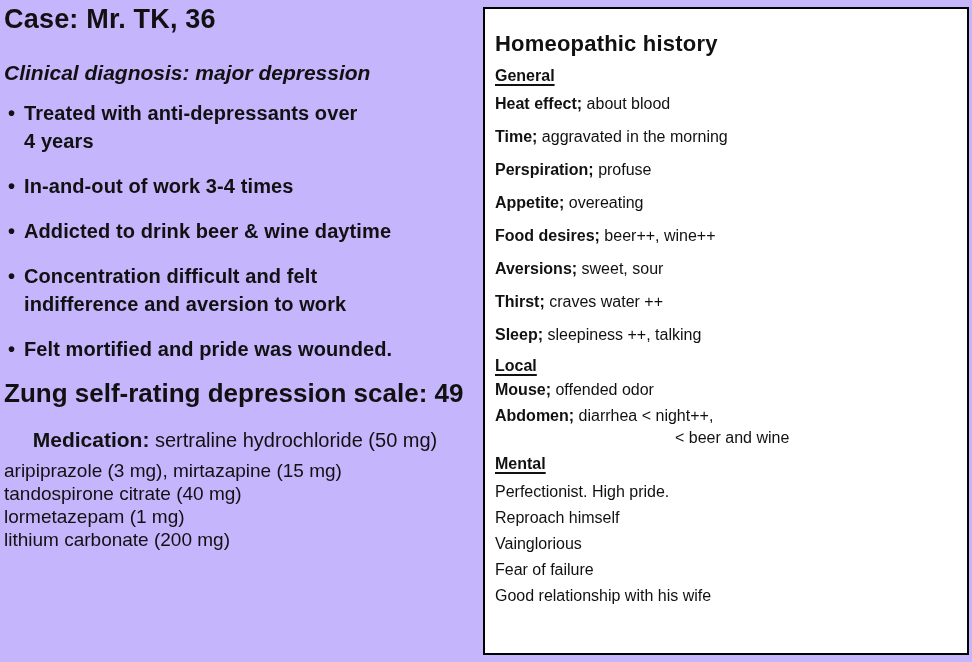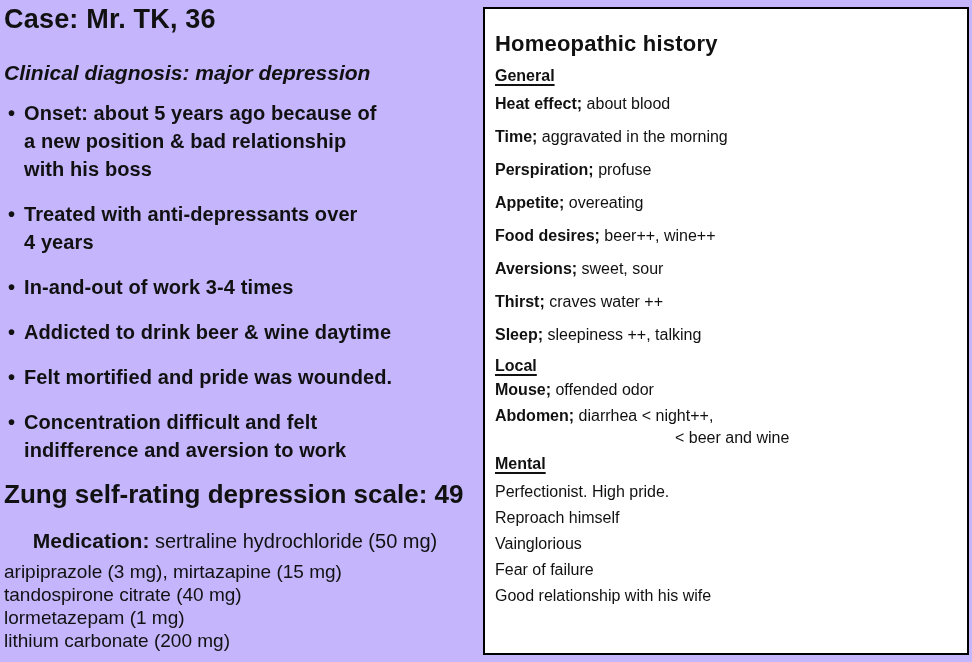--- a/index.html
+++ b/index.html
@@ -61,40 +61,35 @@
 
 <div class="page">
 
   <div class="left-col">
     <h1 class="case-title">Case: Mr. TK, 36</h1>
 
     <div class="diagnosis">Clinical diagnosis: major depression</div>
 
     <ul class="bullet-list">
       <li class="bullet-item">
-        <div class="bullet-line">Onset: about 5 years ago because of</div>
-        <div class="bullet-line">a new position &amp; bad relationship</div>
-        <div class="bullet-line">with his boss</div>
-      </li>
-      <li class="bullet-item">
         <div class="bullet-line">Treated with anti-depressants over</div>
         <div class="bullet-line">4 years</div>
       </li>
       <li class="bullet-item">
         <div class="bullet-line">In-and-out of work 3-4 times</div>
       </li>
       <li class="bullet-item">
         <div class="bullet-line">Addicted to drink beer &amp; wine daytime</div>
       </li>
       <li class="bullet-item">
-        <div class="bullet-line">Felt mortified and pride was wounded.</div>
+        <div class="bullet-line">Concentration difficult and felt</div>
+        <div class="bullet-line">indifference and aversion to work</div>
       </li>
       <li class="bullet-item">
-        <div class="bullet-line">Concentration difficult and felt</div>
-        <div class="bullet-line">indifference and aversion to work</div>
+        <div class="bullet-line">Felt mortified and pride was wounded.</div>
       </li>
     </ul>
 
     <div class="zung-line">Zung self-rating depression scale: 49</div>
 
     <div class="medication-first"><span class="med-label">Medication:</span><span> sertraline hydrochloride (50 mg)</span></div>
 
     <div class="medication-rest">
       <div class="med-line">aripiprazole (3 mg), mirtazapine (15 mg)</div>
       <div class="med-line">tandospirone citrate (40 mg)</div>

